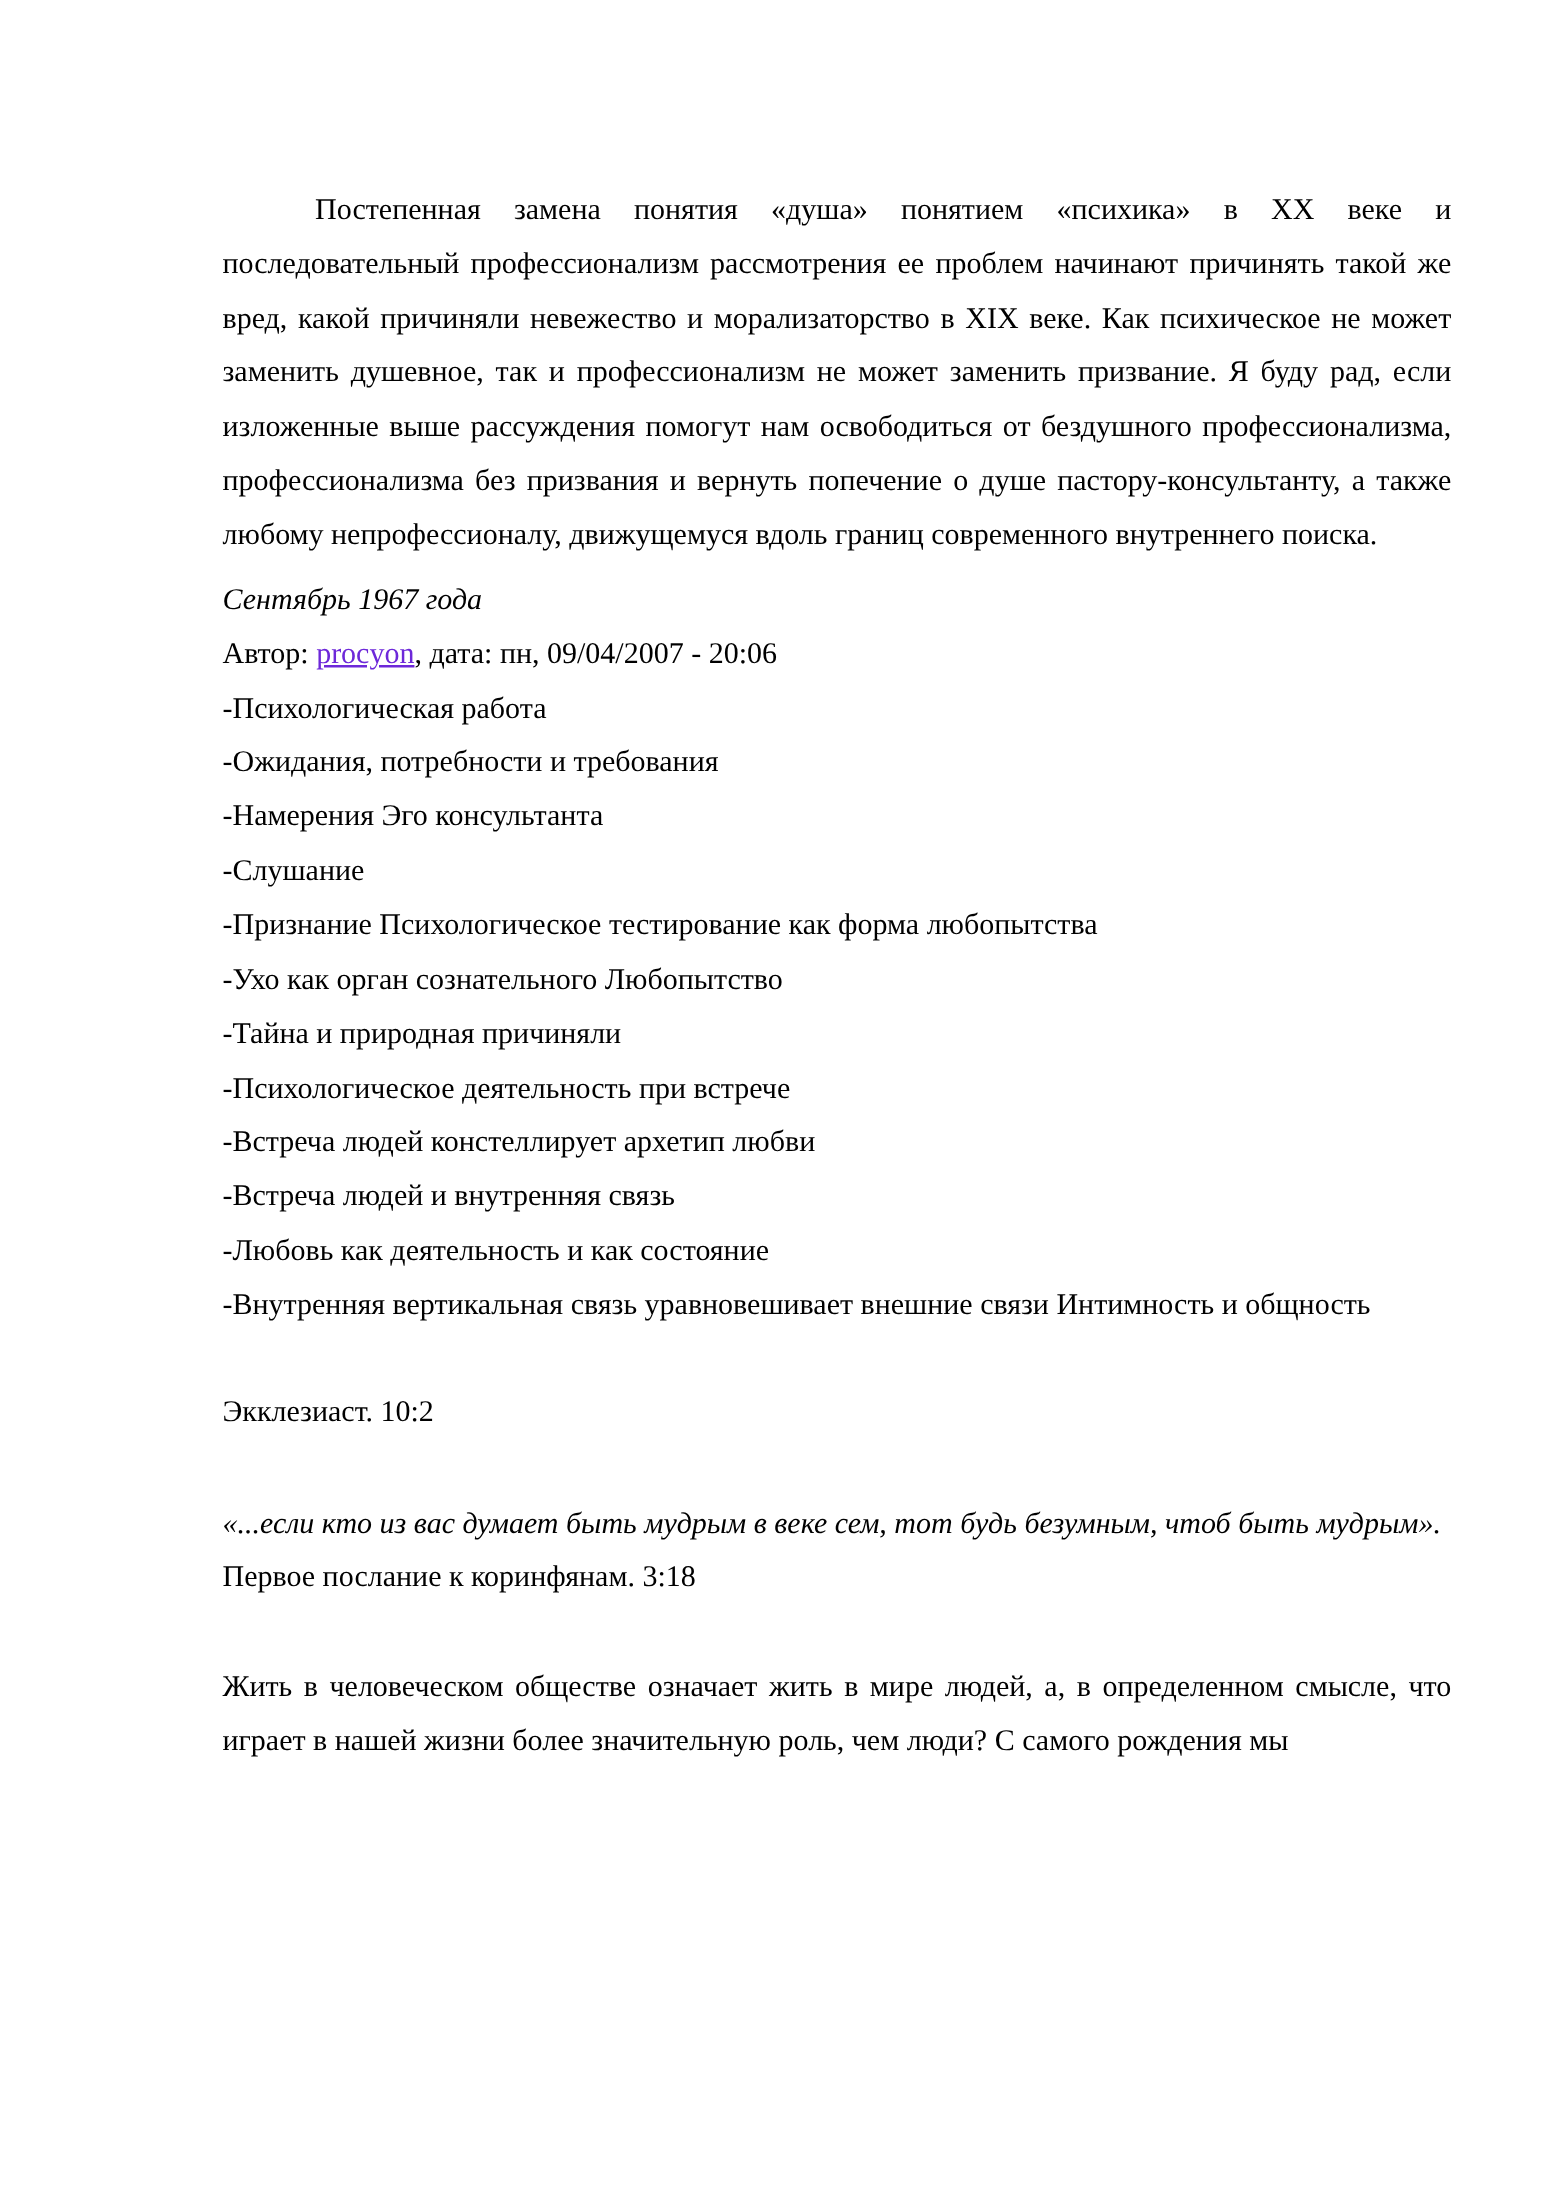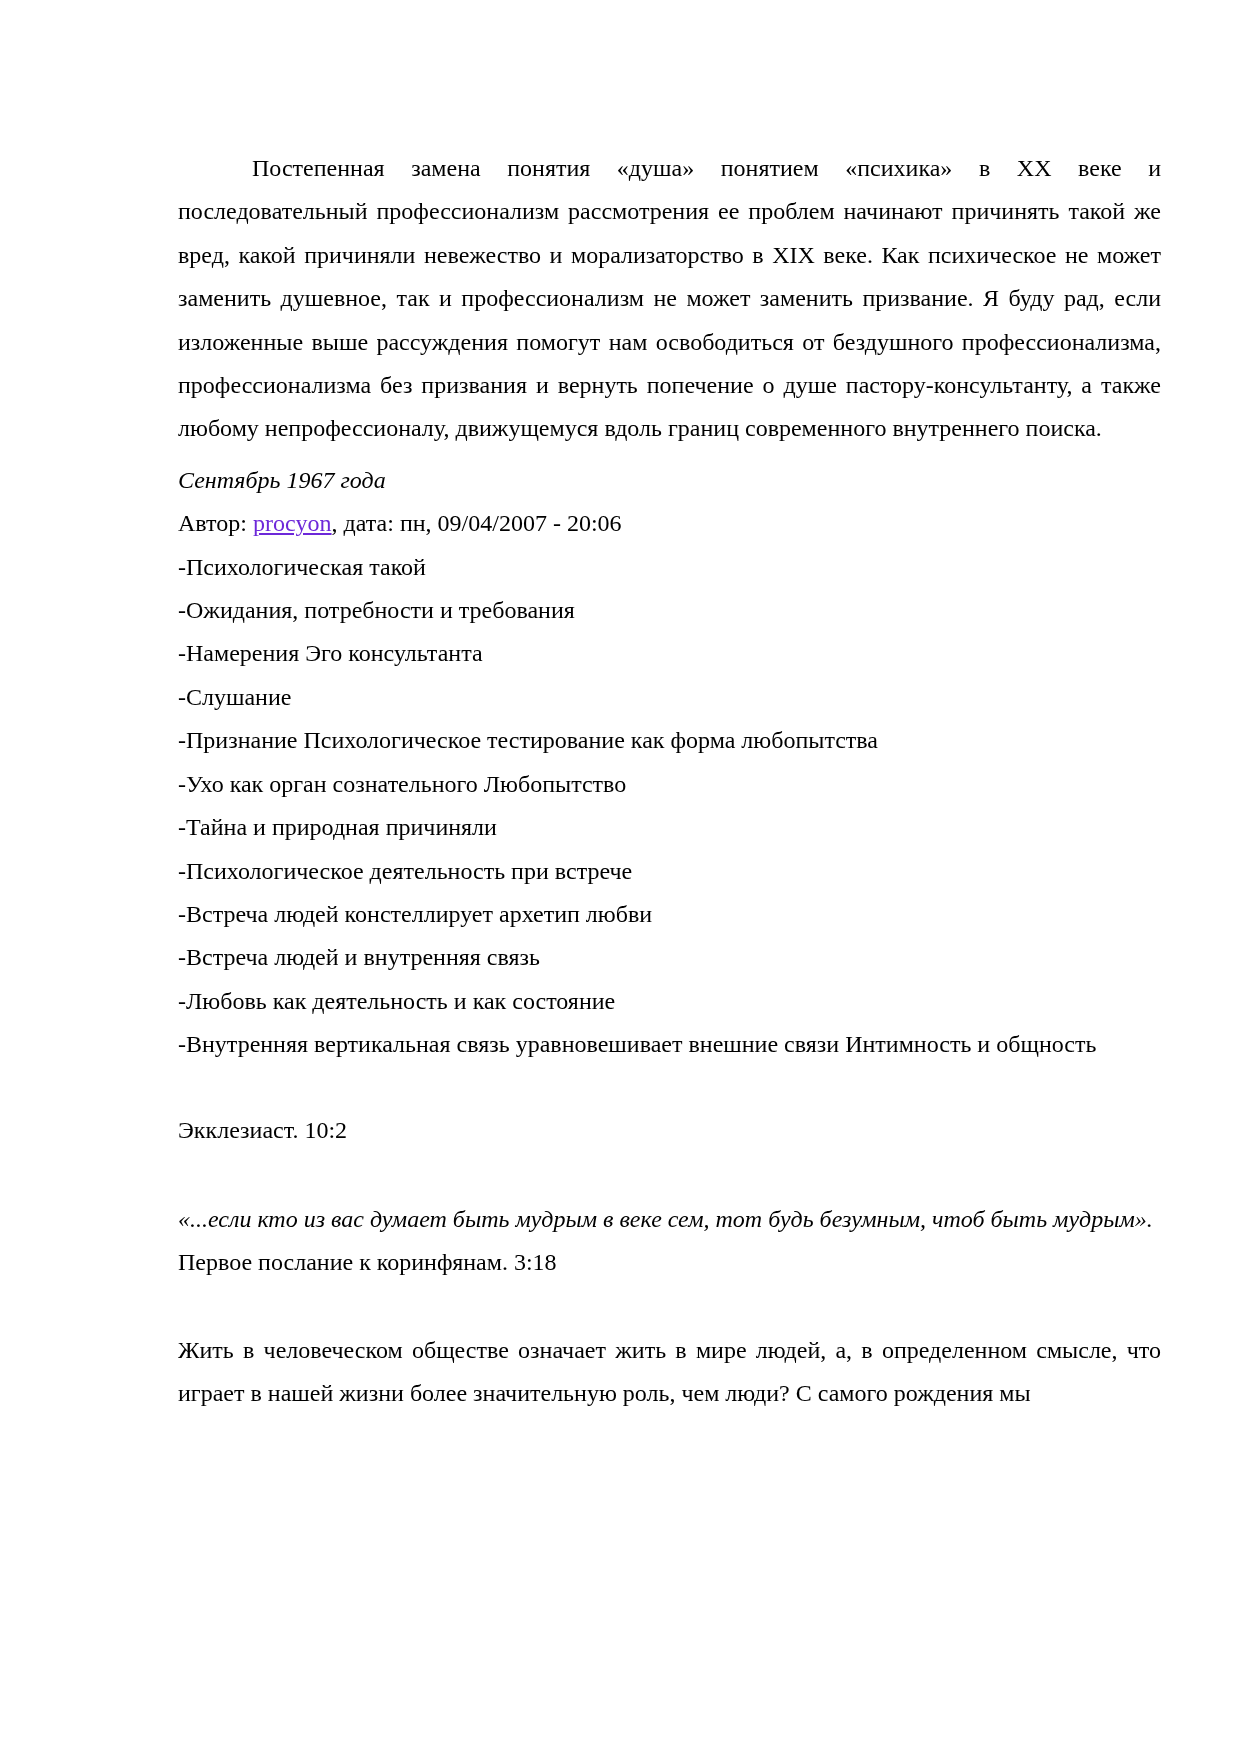--- a/index.html
+++ b/index.html
@@ -26,21 +26,21 @@
 
 <div class="page">
 
   <p class="justify indent">Постепенная замена понятия «душа» понятием «психика» в XX веке и последовательный профессионализм рассмотрения ее проблем начинают причинять такой же вред, какой причиняли невежество и морализаторство в XIX веке. Как психическое не может заменить душевное, так и профессионализм не может заменить призвание. Я буду рад, если изложенные выше рассуждения помогут нам освободиться от бездушного профессионализма, профессионализма без призвания и вернуть попечение о душе пастору-консультанту, а также любому непрофессионалу, движущемуся вдоль границ современного внутреннего поиска.</p>
   <p class="italic date">Сентябрь 1967 года</p>
 
 
   <p><span>Автор: </span><a class="link">procyon</a><span>, дата: пн, 09/04/2007 - 20:06</span></p>
 
   <div>
-    <p class="toc-item">-Психологическая такой</p>
+    <p class="toc-item">-Психологическая работа</p>
     <p class="toc-item">-Ожидания, потребности и требования</p>
     <p class="toc-item">-Намерения Эго консультанта</p>
     <p class="toc-item">-Слушание</p>
     <p class="toc-item">-Признание Психологическое тестирование как форма любопытства</p>
     <p class="toc-item">-Ухо как орган сознательного Любопытство</p>
     <p class="toc-item">-Тайна и природная причиняли</p>
     <p class="toc-item">-Психологическое деятельность при встрече</p>
     <p class="toc-item">-Встреча людей констеллирует архетип любви</p>
     <p class="toc-item">-Встреча людей и внутренняя связь</p>
     <p class="toc-item">-Любовь как деятельность и как состояние</p>

